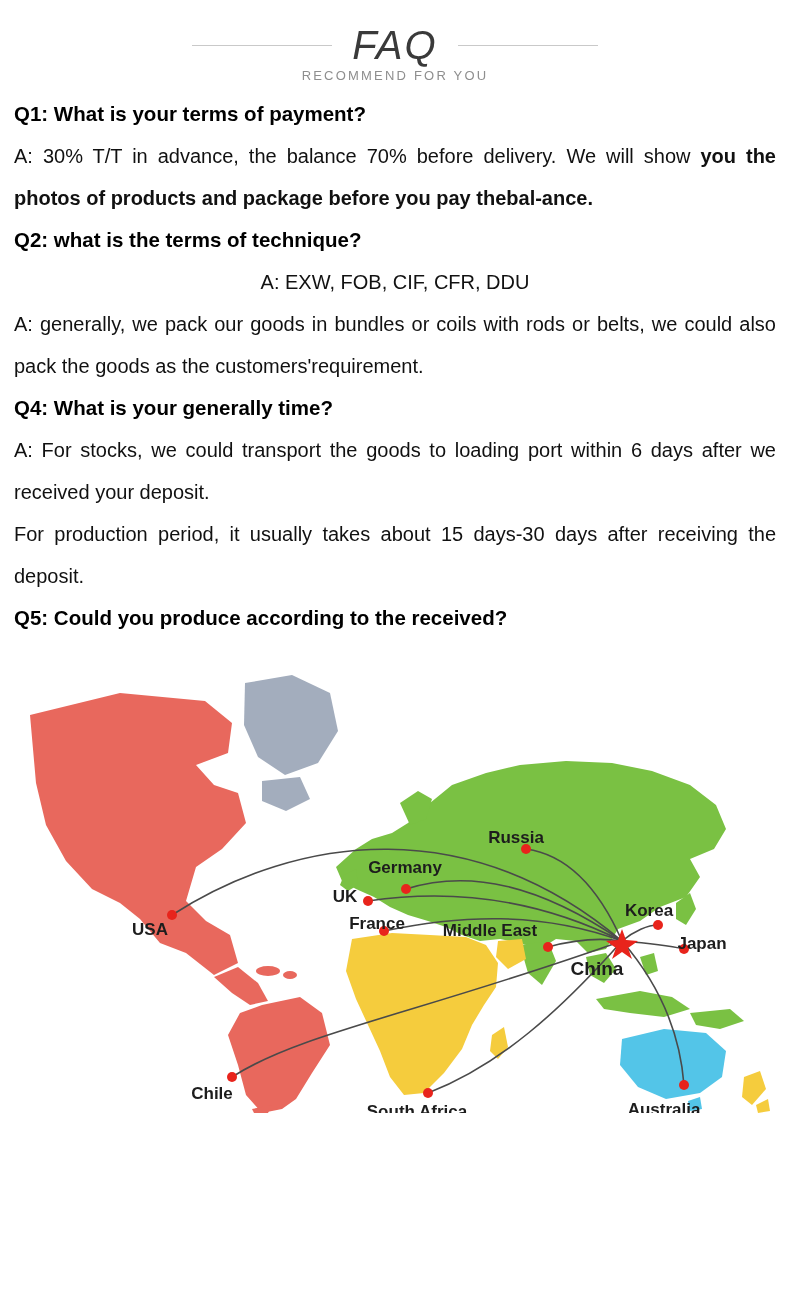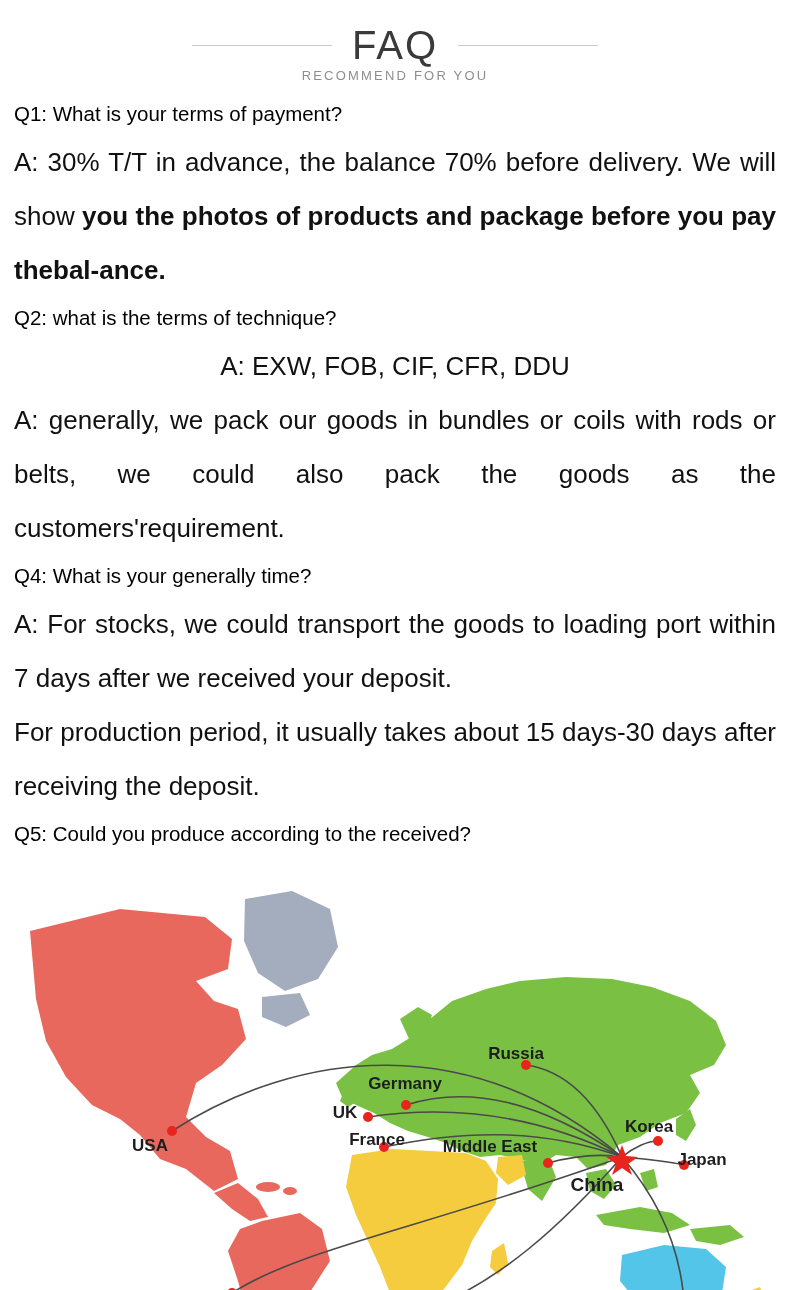--- a/index.html
+++ b/index.html
@@ -25,20 +25,21 @@
   .faq-header {
     padding-top: 22px;
     text-align: center;
     position: relative;
   }
   .faq-title-row {
     display: flex;
     align-items: center;
     justify-content: center;
     gap: 20px;
+    font-style: italic;
   }
   .rule {
     width: 140px;
     height: 1px;
     background: #c9c9c9;
   }
   .faq-title {
     font-size: 40px;
     letter-spacing: 2px;
     color: #3a3a3a;
@@ -50,28 +51,28 @@
     letter-spacing: 2.2px;
     color: #8e8e8e;
   }
 
   
   .faq-body {
     padding: 10px 14px 0 14px;
   }
   .q {
     font-size: 20.5px;
+    font-weight: bold;
+    line-height: 42px;
+    color: #000;
+  }
+  .a {
+    font-size: 20px;
     font-weight: normal;
     line-height: 42px;
-    color: #000;
-  }
-  .a {
-    font-size: 26px;
-    font-weight: normal;
-    line-height: 54px;
     color: #111;
     text-align: justify;
     text-justify: inter-word;
   }
   .a-mixed b {
     font-weight: bold;
   }
   .nojust {
     text-align: center;
   }
@@ -110,21 +111,21 @@
 
     <div class="q">Q1: What is your terms of payment?</div>
     <div class="a a-mixed"><span>A: 30% T/T in advance, the balance 70% before delivery. We will show </span><b>you the photos of products and package before you pay thebal-ance.</b></div>
 
     <div class="q">Q2: what is the terms of technique?</div>
     <div class="a nojust">A: EXW, FOB, CIF, CFR, DDU</div>
 
     <div class="a">A: generally, we pack our goods in bundles or coils with rods or belts, we could also pack the goods as the customers'requirement.</div>
 
     <div class="q">Q4: What is your generally time?</div>
-    <div class="a">A: For stocks, we could transport the goods to loading port within 7 days after we received your deposit.</div>
+    <div class="a">A: For stocks, we could transport the goods to loading port within 6 days after we received your deposit.</div>
     <div class="a">For production period, it usually takes about 15 days-30 days after receiving the deposit.</div>
 
     <div class="q">Q5: Could you produce according to the received?</div>
   </div>
 
   <div class="map-wrap">
     <svg width="790" height="460" viewBox="0 0 790 460" xmlns="http://www.w3.org/2000/svg">
 
       <path fill="#a3adbd" d="M245 30 L292 22 L330 40 L338 78 L318 110 L285 122 L258 104 L244 72 Z"></path>
       <path fill="#a3adbd" d="M262 128 L300 124 L310 146 L286 158 L262 148 Z"></path>

